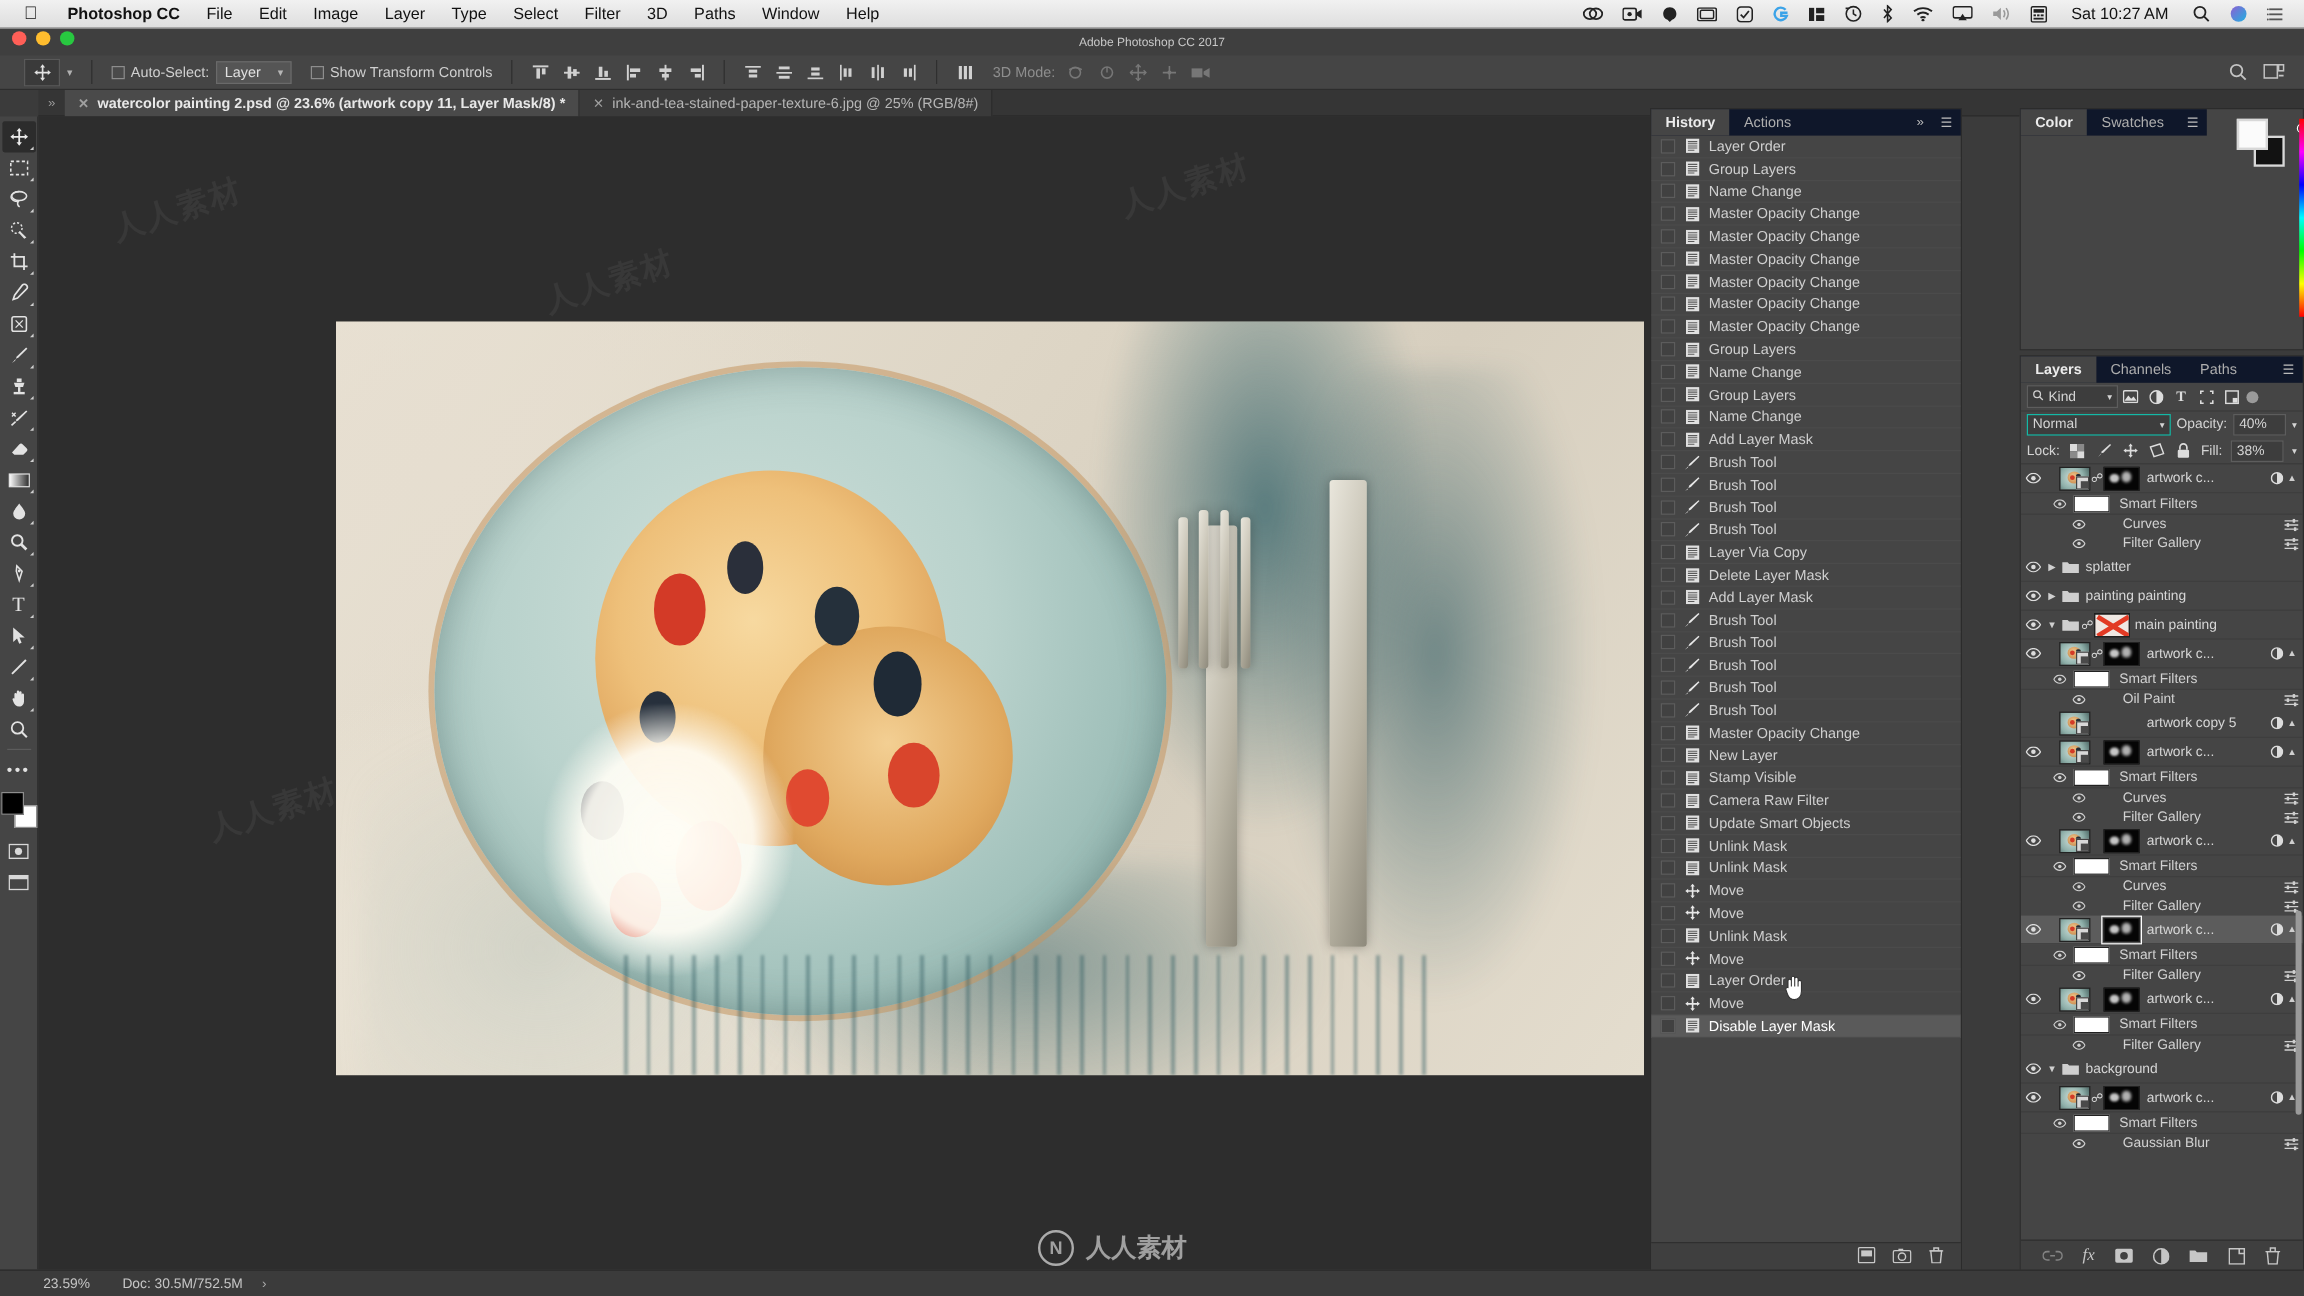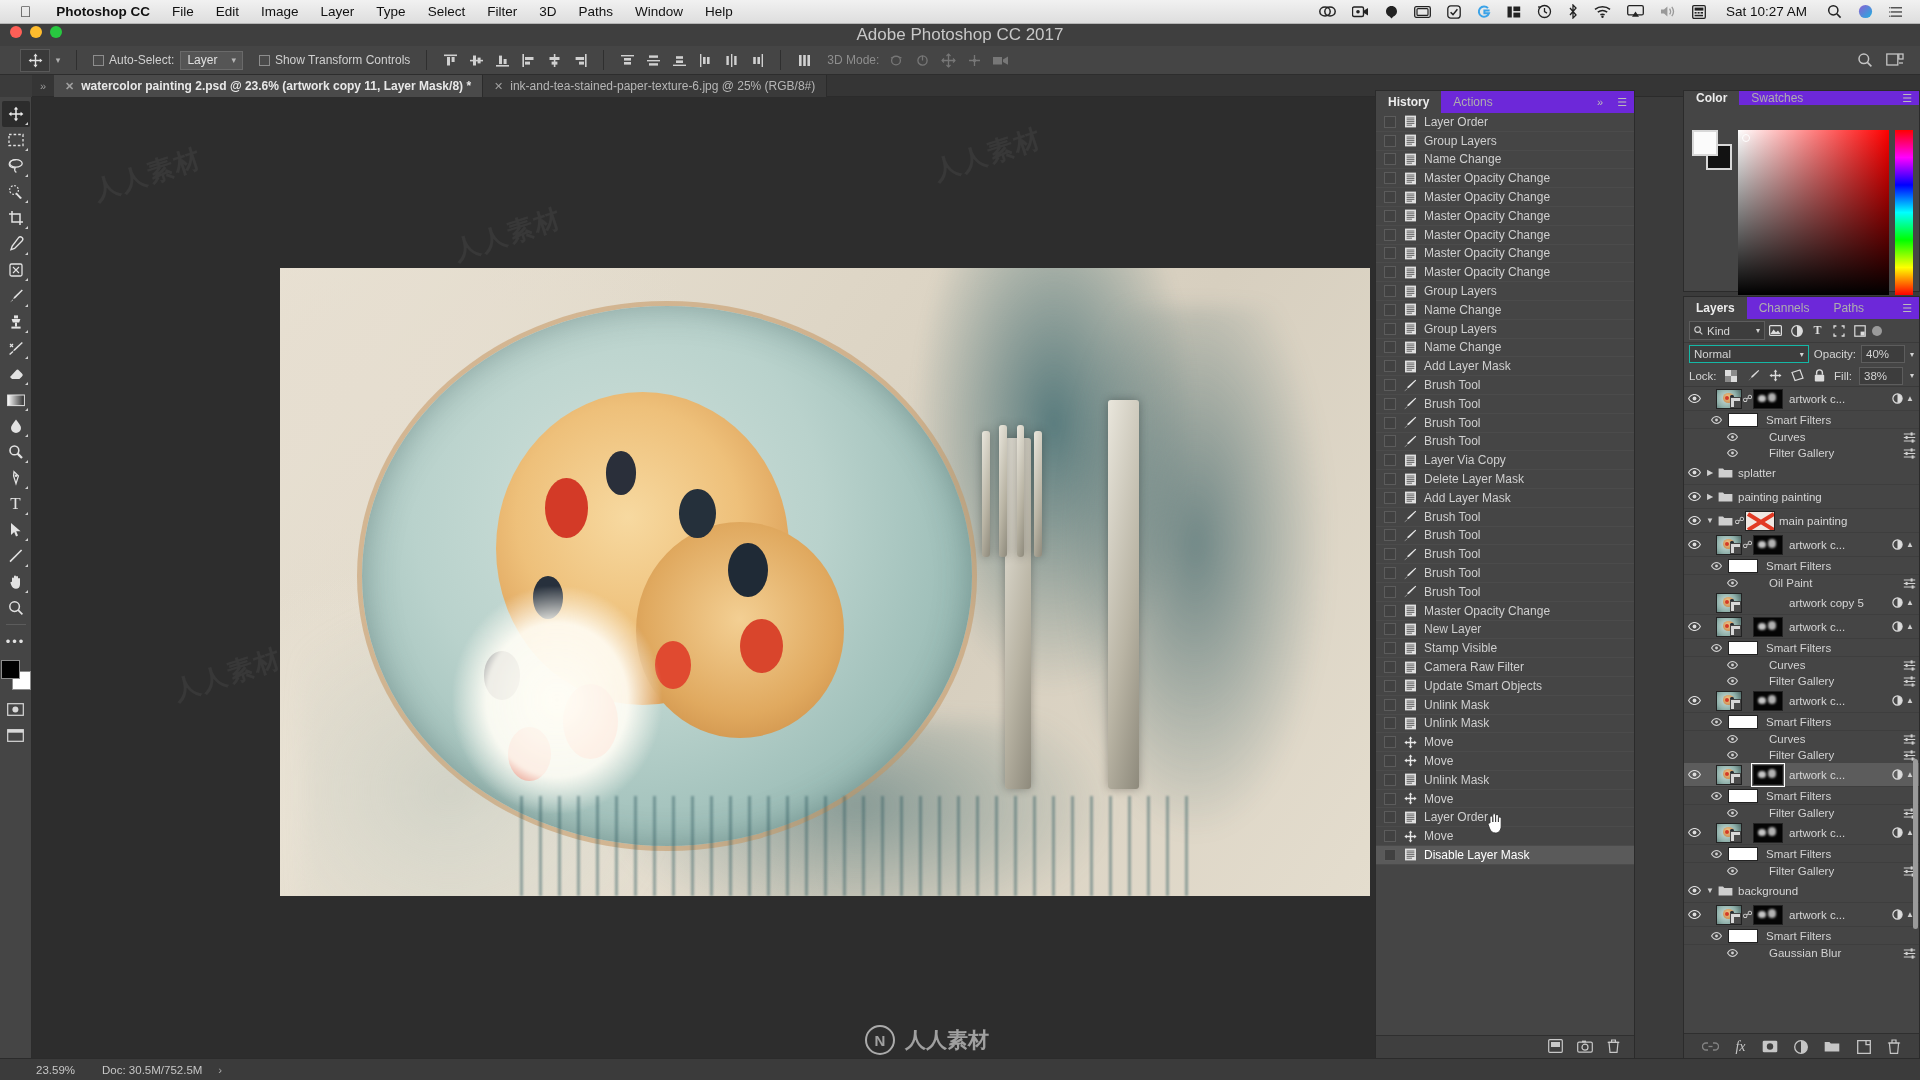--- a/index.html
+++ b/index.html
@@ -22,21 +22,21 @@
   #macbar .mi.bold{ font-weight:bold; }
   #macbar .spacer{ flex:1; }
   #macbar .sysicon{ padding:0 8px; display:flex; align-items:center; }
   #macbar .clock{ padding:0 12px; white-space:nowrap; }
 
   
   #titlebar{
     position:absolute; left:0; top:24px; width:1920px; height:22px;
     background:#3f3f3f; display:flex; align-items:center; justify-content:center;
   }
-  #titlebar .title{ font-size:17px; color:#c8c8c8; }
+  #titlebar .title{ font-size:10px; color:#c8c8c8; }
   #lights{ position:absolute; left:10px; top:26px; display:flex; gap:8px; z-index:9;}
   #lights i{ width:12px; height:12px; border-radius:50%; display:block; }
   #lights .r{ background:#ff5f57; } #lights .y{ background:#ffbd2e; } #lights .g{ background:#28c840; }
 
   
   #optionsbar{
     position:absolute; left:0; top:46px; width:1920px; height:29px;
     background:#454545; border-bottom:1px solid #2d2d2d;
     display:flex; align-items:center; padding:0 6px; gap:0px; font-size:12px; color:#d0d0d0;
   }
@@ -138,38 +138,38 @@
   .dock-i{ width:28px; height:28px; display:flex; align-items:center; justify-content:center;
            color:#d8d8d8; }
   .dock-i.sel{ background:#2b2b2b; border-radius:2px; }
   .dock-sep{ width:22px; height:1px; background:#525252; margin:4px 0; }
 
   
   #history{
     position:absolute; left:1375px; top:90px; width:260px; height:970px;
     background:#454545; border:1px solid #2b2b2b; display:flex; flex-direction:column;
   }
-  .panel-tabs{ height:22px; background:#6d28d9; display:flex; align-items:stretch; font-size:12px;}
+  .panel-tabs{ height:22px; background:#0f172a; display:flex; align-items:stretch; font-size:12px;}
   .panel-tabs .pt{ padding:0 12px; display:flex; align-items:center; color:#aeaeae;}
   .panel-tabs .pt.active{ background:#454545; color:#ececec; font-weight:bold; }
   .panel-tabs .grow{ flex:1; }
   .panel-tabs .mini{ display:flex; align-items:center; padding:0 7px; color:#bbb; font-size:11px;}
   #histlist{ flex:1; overflow:hidden; }
   .hrow{ height:18.8px; display:flex; align-items:center; gap:6px; padding-left:8px;
          font-size:12px; color:#cfcfcf; border-bottom:1px solid #4b4b4b; }
   .hrow.sel{ background:#5a5a5a; color:#fff; }
   .hrow .snapbox{ width:12px; height:12px; border:1px solid #5c5c5c; background:#414141;}
   .hrow .hicon{ width:16px; display:flex; align-items:center; justify-content:center; }
   #histfoot{ height:24px; background:#3f3f3f; display:flex; align-items:center;
              justify-content:flex-end; gap:14px; padding-right:14px; border-top:1px solid #2f2f2f;}
 
   
   #colorpanel{
     position:absolute; left:1683px; top:90px; width:237px; height:202px;
-    background:#454545; border:1px solid #2b2b2b; display:flex; flex-direction:column;gap:17px;
+    background:#454545; border:1px solid #2b2b2b; display:flex; flex-direction:row;gap:17px;
   }
   #colorbody{ flex:1; display:flex; padding:8px 6px 6px 8px; gap:6px; }
   #swatchpair{ position:relative; width:40px; height:40px; flex:0 0 40px;}
   #swatchpair .s2{ position:absolute; right:0; bottom:0; width:26px; height:26px; background:#121212; border:2px solid #d8d8d8;}
   #swatchpair .s1{ position:absolute; left:0; top:0; width:26px; height:26px; background:#fbfbfb; border:2px solid #d8d8d8;}
   #colorfield{ flex:1; height:165px;
     background:linear-gradient(to top, #000, rgba(0,0,0,0)),linear-gradient(to right, #fff, #ff0000);
     position:relative;}
   #colorfield .pick{ position:absolute; left:4px; top:4px; width:8px;height:8px;border:1px solid #fff;border-radius:50%;}
   #huebar{ width:18px; height:165px;

